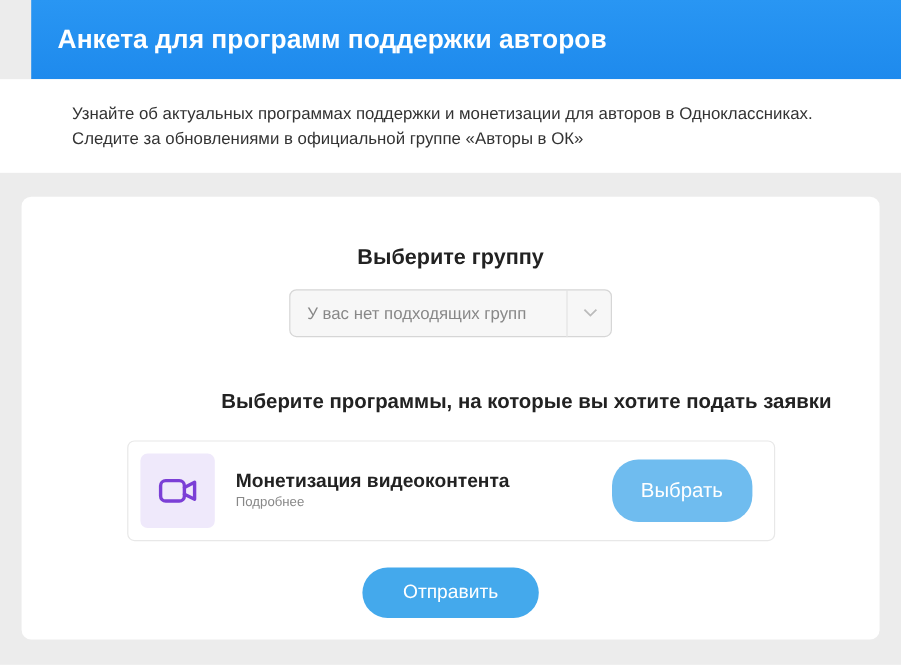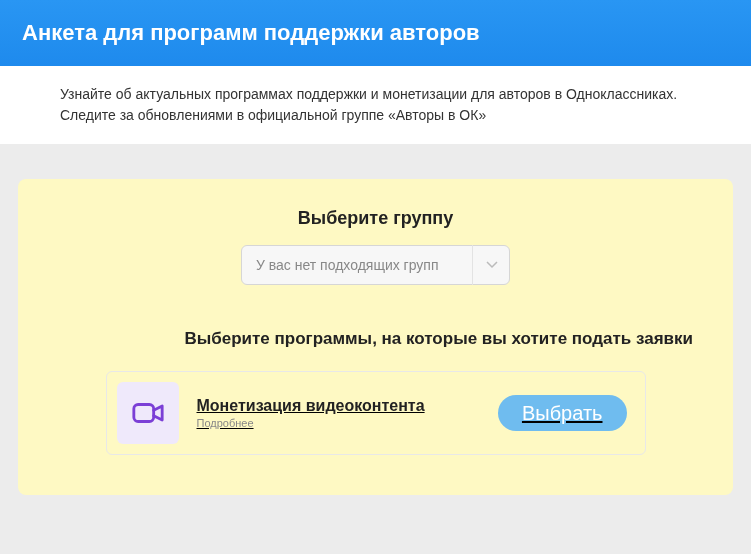--- a/index.html
+++ b/index.html
@@ -9,40 +9,40 @@
     width: 751px;
     height: 554px;
     overflow: hidden;
   }
   .header {
     background: linear-gradient(to bottom, #2996f3, #1e8aed);
     color: #fff;
     padding: 20px 22px;
     font-size: 22px;
     font-weight: 700;
+    margin-left: 26px;
   }
   .info-banner {
     background: #fff;
     text-align: left;
     padding: 18px 60px;
     font-size: 14px;
     color: #333;
     line-height: 1.5;
   }
   .info-banner .quoted {
     display: inline;
   }
   .main-wrap {
     padding: 20px 18px 0 18px;
   }
   .card {
-    background: #fef9c3;
+    background: #ffffff;
     border-radius: 8px;
-    padding: 29px 40px 18px 40px;
-    margin-top: 15px;
+    padding: 40px 40px 18px 40px;
   }
   .section-title {
     text-align: center;
     font-size: 18px;
     font-weight: 700;
     color: #222;
     margin-bottom: 16px;
   }
   .select-box {
     position: relative;
@@ -83,21 +83,20 @@
     margin-bottom: 22px;
   }
   .program-row {
     display: flex;
     align-items: center;
     border: 1px solid #e8e8e8;
     border-radius: 6px;
     padding: 10px 18px 10px 10px;
     width: 540px;
     margin: 0 auto 22px auto;
-    text-decoration: underline;
   }
   .program-icon-box {
     width: 62px;
     height: 62px;
     background: #efe9fb;
     border-radius: 6px;
     display: flex;
     align-items: center;
     justify-content: center;
     margin-right: 18px;
@@ -114,23 +113,23 @@
   .program-more {
     font-size: 11px;
     color: #888;
     cursor: pointer;
   }
   .pill-btn {
     background: #6fbcef;
     color: #fff;
     border: none;
     border-radius: 22px;
-    height: 36px;
+    height: 52px;
     padding: 0 24px;
-    font-size: 20px;
+    font-size: 17px;
     font-weight: 500;
     cursor: pointer;
   }
   .submit-wrap {
     text-align: center;
   }
   .submit-btn {
     background: #44a9ec;
     color: #fff;
     border: none;
@@ -178,15 +177,18 @@
           <path d="M16 10 L22 7 V17 L16 14"></path>
         </svg>
       </div>
       <div class="program-text">
         <div class="program-name">Монетизация видеоконтента</div>
         <div class="program-more">Подробнее</div>
       </div>
       <button class="pill-btn">Выбрать</button>
     </div>
 
+    <div class="submit-wrap">
+      <button class="submit-btn">Отправить</button>
+    </div>
 
   </div>
 </div>
 
 </body></html>

